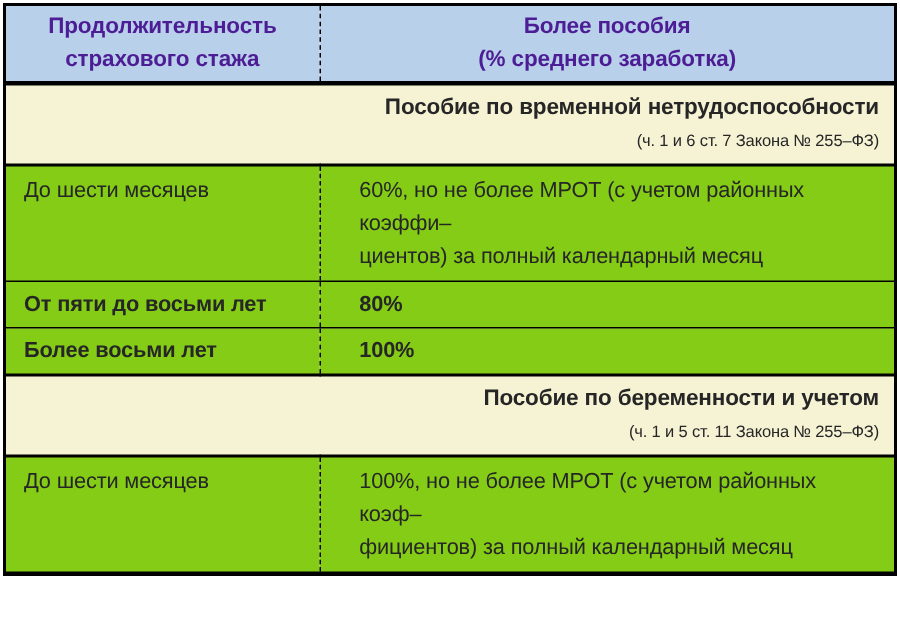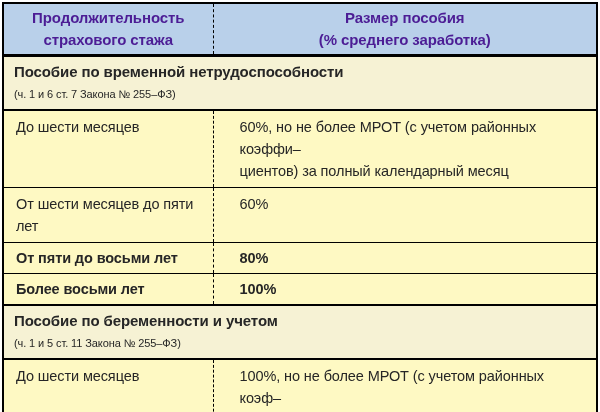--- a/index.html
+++ b/index.html
@@ -34,74 +34,69 @@
     vertical-align: middle;
     height: 46px;
     padding: 2px 8px;
     border-bottom: 3px solid var(--border, #000);
     white-space: pre-line;
     color: #4c1d95;
   }
   th.left { border-right: 1px dashed var(--border, #000); }
   tr.section td {
     background: var(--section-bg, #f6f2d4);
-    text-align: left;
+    text-align: right;
     vertical-align: middle;
     height: 48px;
     padding: 2px 10px;
     border-top: 2px solid var(--border, #000);
     border-bottom: 2px solid var(--border, #000);
   }
   .sec-title { font-weight: bold; font-size: 15px; }
   .sec-sub { font-size: 11px; }
   td.cell {
     vertical-align: top;
     padding: 5px 8px 5px 12px;
     border-bottom: 1px solid var(--border, #000);
     white-space: pre-line;
-    background: #fef9c3;
+    background: #84cc16;
     margin-left: 15px;
   }
   td.cell.left { border-right: 1px dashed var(--border, #000); }
   td.cell.right { padding-left: 26px; }
   tr.short td.cell { height: 26px; padding-top: 4px; padding-bottom: 0; font-weight: bold; }
 </style>
 </head>
 <body>
 
 <div class="sheet">
   <table>
     <colgroup>
         <col class="c1">
         <col class="c2">
       </colgroup>
     <thead>
       <tr>
         <th class="left">Продолжительность
 страхового стажа</th>
-        <th>Размер пособия
+        <th>Более пособия
 (% среднего заработка)</th>
       </tr>
     </thead>
     <tbody>
       <tr class="section">
         <td colspan="2">
           <div class="sec-title">Пособие по временной нетрудоспособности</div>
           <div class="sec-sub">(ч. 1 и 6 ст. 7 Закона № 255–ФЗ)</div>
         </td>
       </tr>
       <tr>
         <td class="cell left">До шести месяцев</td>
         <td class="cell right">60%, но не более МРОТ (с учетом районных коэффи–
 циентов) за полный календарный месяц</td>
-      </tr>
-      <tr>
-        <td class="cell left">От шести месяцев до пяти
-лет</td>
-        <td class="cell right">60%</td>
       </tr>
       <tr class="short">
         <td class="cell left">От пяти до восьми лет</td>
         <td class="cell right">80%</td>
       </tr>
       <tr class="short">
         <td class="cell left">Более восьми лет</td>
         <td class="cell right">100%</td>
       </tr>
       <tr class="section">

